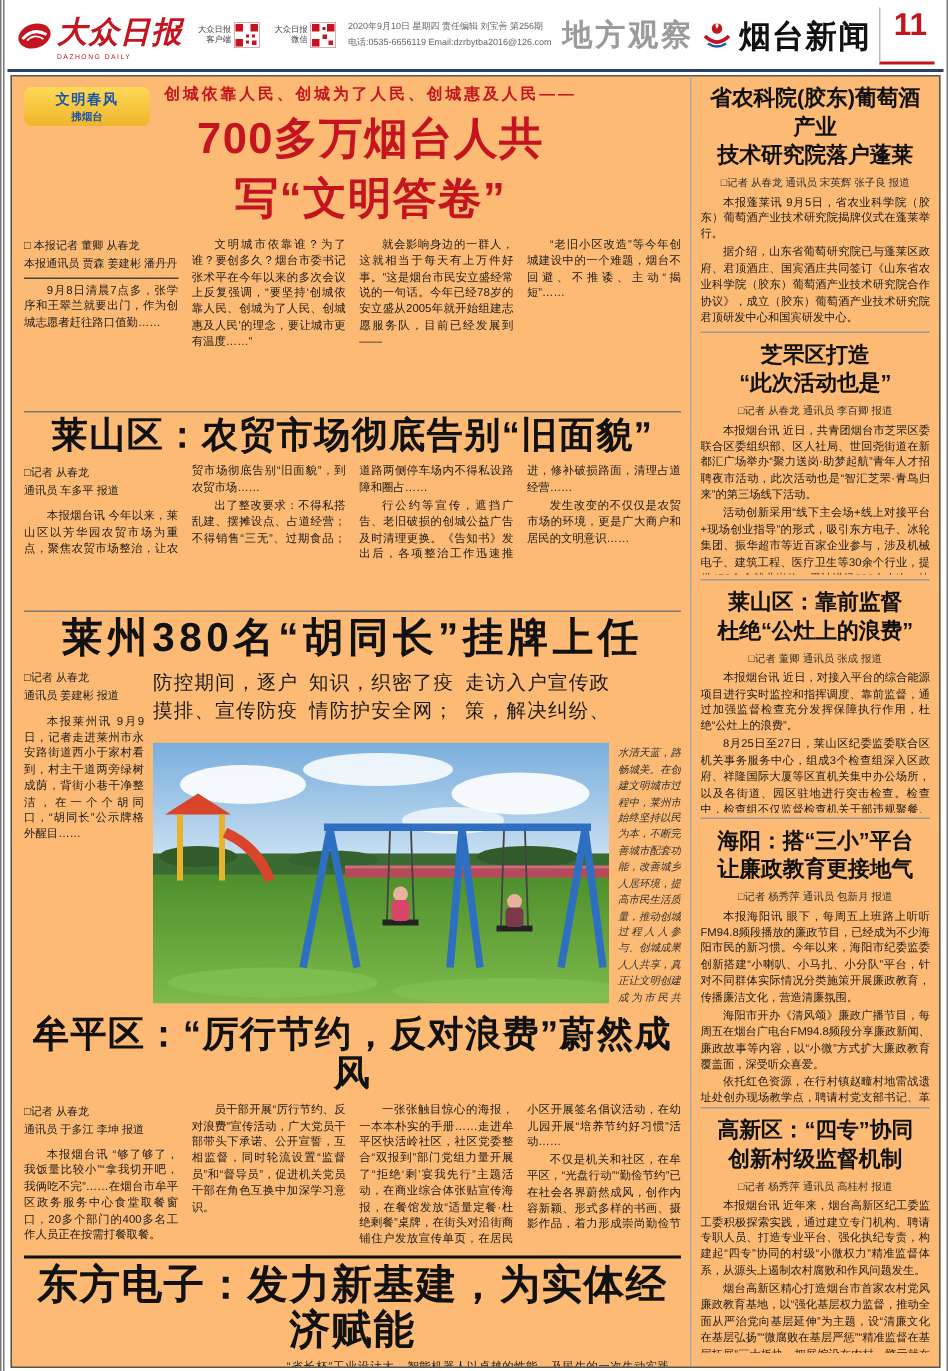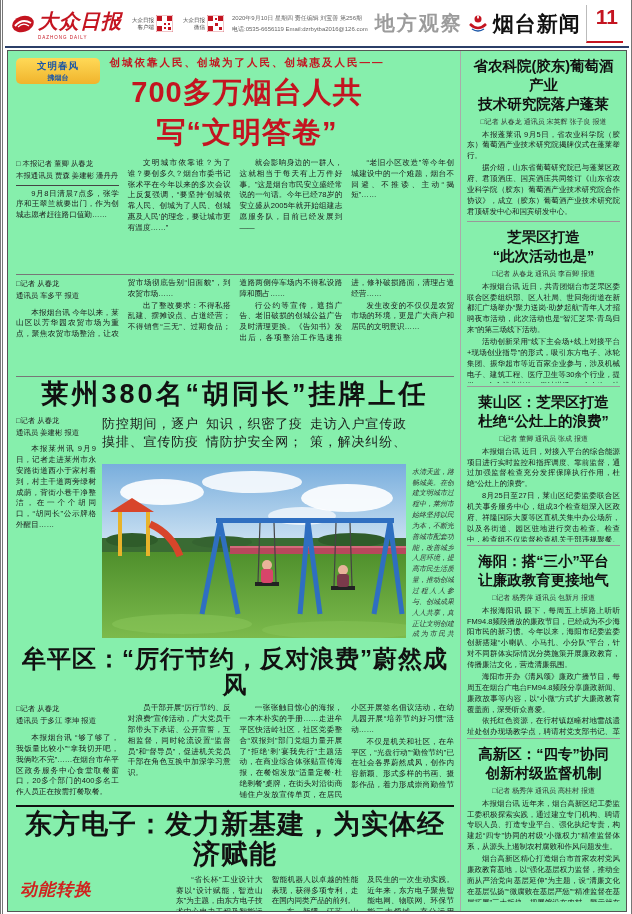--- a/index.html
+++ b/index.html
@@ -19,21 +19,21 @@
   .mh-date { font-size:6px; color:#666; line-height:1.8; margin-left:2px; white-space:nowrap; }
   .mh-right { margin-left:auto; display:flex; align-items:center; gap:5px; flex:none; }
   .sec-gray { font-size:20px; color:#9b9b9b; font-weight:bold; letter-spacing:2px; }
   .sec-black { font-size:21px; color:#111; font-weight:900; letter-spacing:1px; }
   .pageno { font-size:21px; color:#c41420; font-weight:bold; border-left:1px solid #bbb;
             border-bottom:2px solid #c41420; padding:0 5px 12px 9px; }
   .mh-rule { height:2px; background:#2b3f68; margin:0 2px; }
 
   
   .frame { position:absolute; top:50px; left:4px; right:4px; bottom:2px;
-           border:1px solid #555; background:#86efac; display:flex; overflow:hidden; }
+           border:1px solid #555; background:#fdba74; display:flex; overflow:hidden; }
   .main { width:452px; flex:none; padding:4px 6px 0 8px; overflow:hidden; }
   .vdiv { width:1px; background:#aaa; flex:none; }
   .sidebar { flex:1; padding:3px 6px; overflow:hidden; }
 
   
   .body-cols { column-gap:9px; font-size:7.6px; line-height:1.42; text-align:justify; color:#1a1a1a; overflow:hidden; }
   .body-cols p, .sb-body p, .lz-col1 p, .df-left p { margin:0 0 1px; text-indent:2em; }
   .byline-box { font-size:7.4px; color:#222; padding-bottom:3px; margin-bottom:3px; line-height:1.6; }
   .byline-box.ul { border-bottom:1px solid #444; }
   .art-headline { text-align:center; font-weight:900; color:#111; line-height:1.1; }
@@ -179,20 +179,21 @@
               <p>文明城市依靠谁？为了谁？要创多久？烟台市委书记张术平在今年以来的多次会议上反复强调，“要坚持‘创城依靠人民、创城为了人民、创城惠及人民’的理念，要让城市更有温度……”</p>
               <p>就会影响身边的一群人，这就相当于每天有上万件好事。”这是烟台市民安立盛经常说的一句话。今年已经78岁的安立盛从2005年就开始组建志愿服务队，目前已经发展到——</p>
               <p>“老旧小区改造”等今年创城建设中的一个难题，烟台不回避、不推诿、主动“揭短”……</p>
             </div>
         </div>
       </div>
 
       <div class="hr1"></div>
 
       <div>
+        <div class="art-headline ls-headline">莱山区：农贸市场彻底告别“旧面貌”</div>
         <div class="body-cols ls-body">
           <div class="byline-box">
             <div>□记者 从春龙</div>
             <div>通讯员 车多平 报道</div>
           </div>
           <div>
               <p>本报烟台讯 今年以来，莱山区以芳华园农贸市场为重点，聚焦农贸市场整治，让农贸市场彻底告别“旧面貌”，到农贸市场……</p>
               <p>出了整改要求：不得私搭乱建、摆摊设点、占道经营；不得销售“三无”、过期食品；道路两侧停车场内不得私设路障和圈占……</p>
               <p>行公约等宣传，遮挡广告、老旧破损的创城公益广告及时清理更换。《告知书》发出后，各项整治工作迅速推进，修补破损路面，清理占道经营……</p>
               <p>发生改变的不仅仅是农贸市场的环境，更是广大商户和居民的文明意识……</p>
@@ -334,21 +335,21 @@
         <div class="sb-byline">□记者 从春龙  通讯员 李百卿 报道</div>
         <div class="sb-body">
             <p>本报烟台讯 近日，共青团烟台市芝罘区委联合区委组织部、区人社局、世回尧街道在新都汇广场举办“聚力送岗·助梦起航”青年人才招聘夜市活动，此次活动也是“智汇芝罘·青鸟归来”的第三场线下活动。</p>
             <p>活动创新采用“线下主会场+线上对接平台+现场创业指导”的形式，吸引东方电子、冰轮集团、振华超市等近百家企业参与，涉及机械电子、建筑工程、医疗卫生等30余个行业，提供450余个就业岗位，累计进场600余人次，达成就业意向100余个，填补了全市夜间招聘模式的空白。</p>
           </div>
       </div>
       <div class="sb-rule"></div>
 
       <div class="sb-art sb-a3">
         <div class="sb-h">
-          <span>莱山区：芝罘区打造</span><br>
+          <span>莱山区：靠前监督</span><br>
           <span>杜绝“公灶上的浪费”</span>
         </div>
         <div class="sb-byline">□记者 董卿  通讯员 张成 报道</div>
         <div class="sb-body">
             <p>本报烟台讯 近日，对接入平台的综合能源项目进行实时监控和指挥调度、靠前监督，通过加强监督检查充分发挥保障执行作用，杜绝“公灶上的浪费”。</p>
             <p>8月25日至27日，莱山区纪委监委联合区机关事务服务中心，组成3个检查组深入区政府、祥隆国际大厦等区直机关集中办公场所，以及各街道、园区驻地进行突击检查。检查中，检查组不仅监督检查机关干部违规聚餐、用餐浪费、剩余饭菜处置等情况，也监督检查责任部门履行厉行节约监督职责落实情况。</p>
           </div>
       </div>
       <div class="sb-rule"></div>
 

